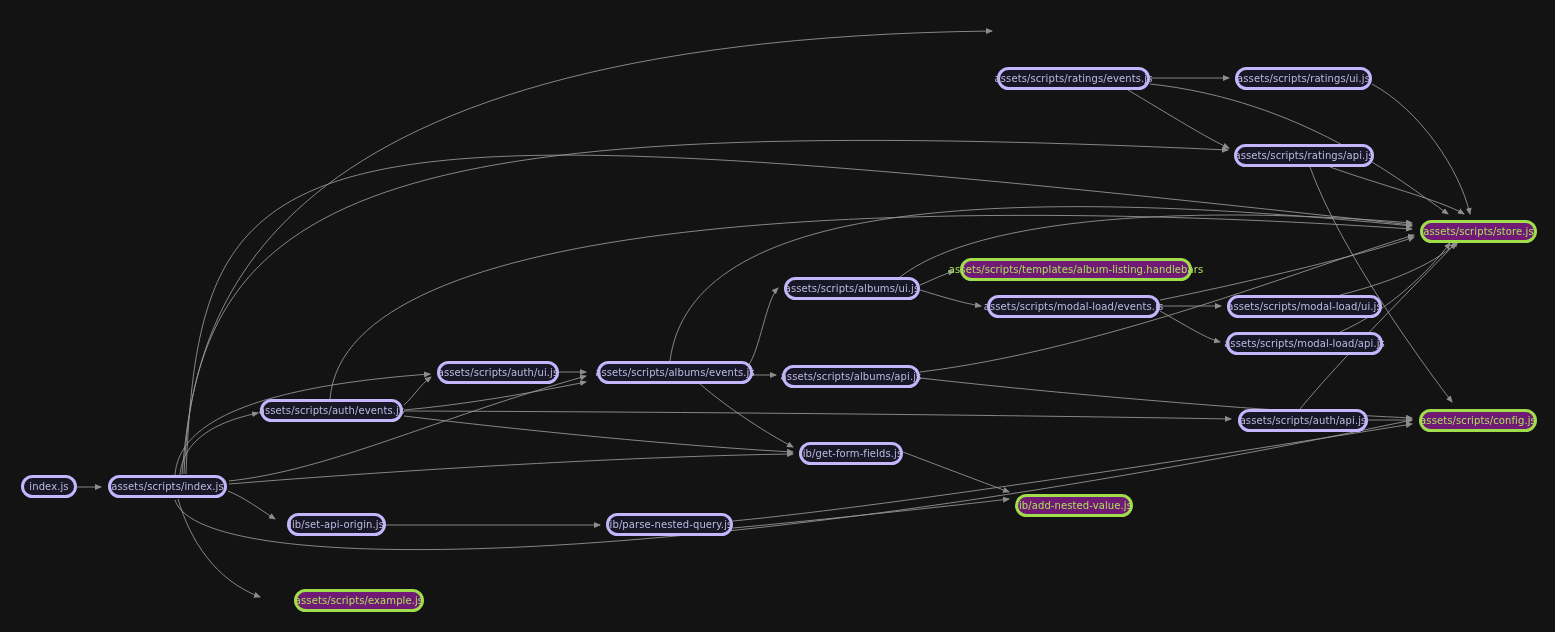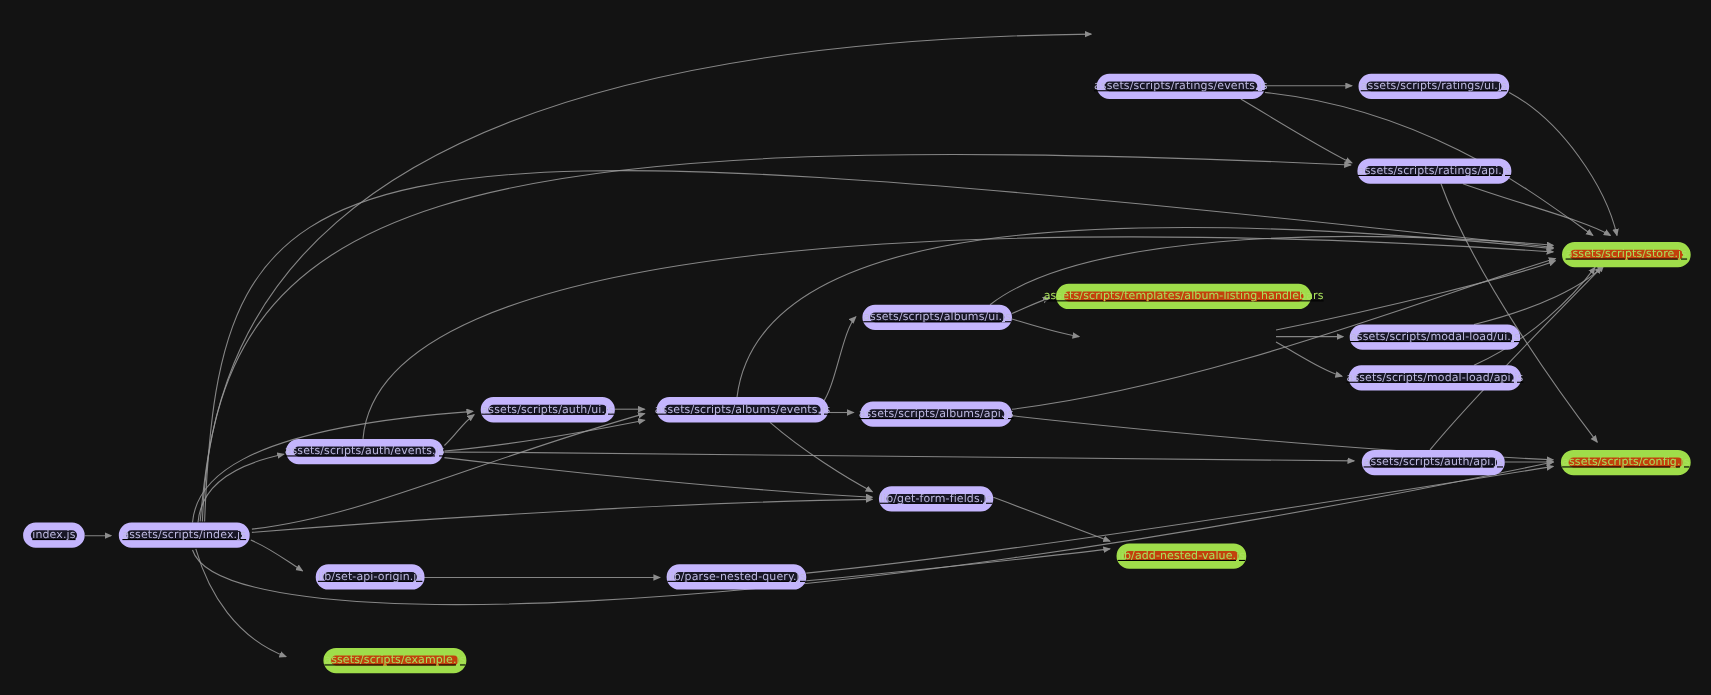--- a/index.html
+++ b/index.html
@@ -30,35 +30,34 @@
     height: 632px;
   }
   .node {
     position: absolute;
     box-sizing: border-box;
     height: 23px;
     display: flex;
     align-items: center;
     justify-content: center;
     border-radius: 11.5px;
-    border: 7px solid #c4b5fd;
+    border: 3px solid #c4b5fd;
     background: #181726;
     white-space: nowrap;
     padding: 0 9px;
-    text-decoration: underline;
   }
   .node .node-label {
     font-size: 10px;
     line-height: 10px;
     color: #bdb9e0;
     letter-spacing: 0.1px;
   }
   .node.green {
     border-color: #9fdd4a;
-    background: #c2410c;
+    background: #701a75;
   }
   .node.green .node-label {
     color: #a9e05c;
   }
 </style>
 </head>
 <body>
 
 <div id="graph-root" style="background: rgb(19, 19, 19);">
   <svg id="edge-layer" viewBox="0 0 1555 632" xmlns="http://www.w3.org/2000/svg">
@@ -140,20 +139,23 @@
       </div>
       <div class="node" style="left: 1235px; top: 67px; width: 137px;">
         <span class="node-label">assets/scripts/ratings/ui.js</span>
       </div>
       <div class="node" style="left: 1234px; top: 144px; width: 140px;">
         <span class="node-label">assets/scripts/ratings/api.js</span>
       </div>
       <div class="node green" style="left: 960px; top: 258px; width: 232px;">
         <span class="node-label">assets/scripts/templates/album-listing.handlebars</span>
       </div>
+      <div class="node" style="left: 987px; top: 295px; width: 173px;">
+        <span class="node-label">assets/scripts/modal-load/events.js</span>
+      </div>
       <div class="node" style="left: 1227px; top: 295px; width: 155px;">
         <span class="node-label">assets/scripts/modal-load/ui.js</span>
       </div>
       <div class="node" style="left: 1226px; top: 332px; width: 157px;">
         <span class="node-label">assets/scripts/modal-load/api.js</span>
       </div>
       <div class="node" style="left: 1238px; top: 409px; width: 130px;">
         <span class="node-label">assets/scripts/auth/api.js</span>
       </div>
       <div class="node green" style="left: 1420px; top: 220px; width: 117px;">

